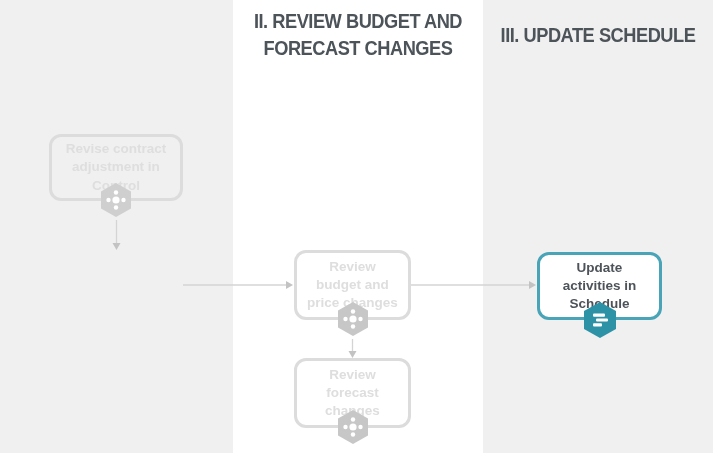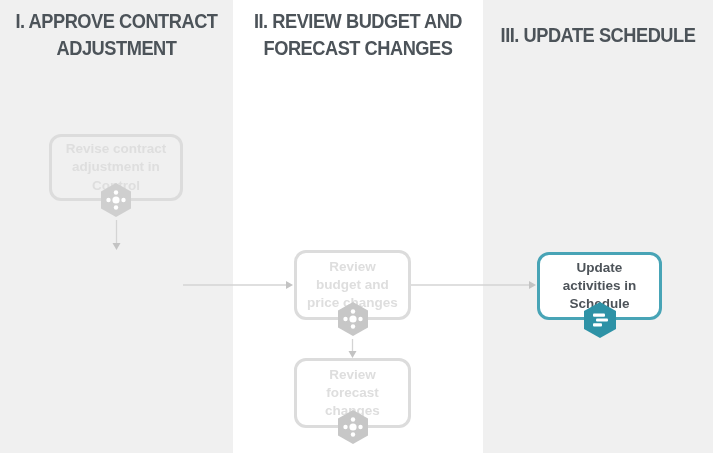--- a/index.html
+++ b/index.html
@@ -64,23 +64,20 @@
 </style>
 </head>
 <body>
 
 <div id="stage">
 
   <div id="col1" class="col-band shaded"></div>
   <div id="col2" class="col-band"></div>
   <div id="col3" class="col-band shaded"></div>
 
-  <div id="hdr1" class="phase-header">
-    <span class="hdr-txt">I. APPROVE CONTRACT ADJUSTMENT</span>
-  </div>
   <div id="hdr3" class="phase-header">
     <span class="hdr-txt">III. UPDATE SCHEDULE</span>
   </div>
   <div id="hdr2" class="phase-header">
     <span class="hdr-txt">II. REVIEW BUDGET AND FORECAST CHANGES</span>
   </div>
 
   <svg id="connectors" viewBox="0 0 713 453">
     <g>
       <line x1="116.5" y1="220" x2="116.5" y2="244" style="stroke:var(--lineGray);stroke-width:1.3"></line>

